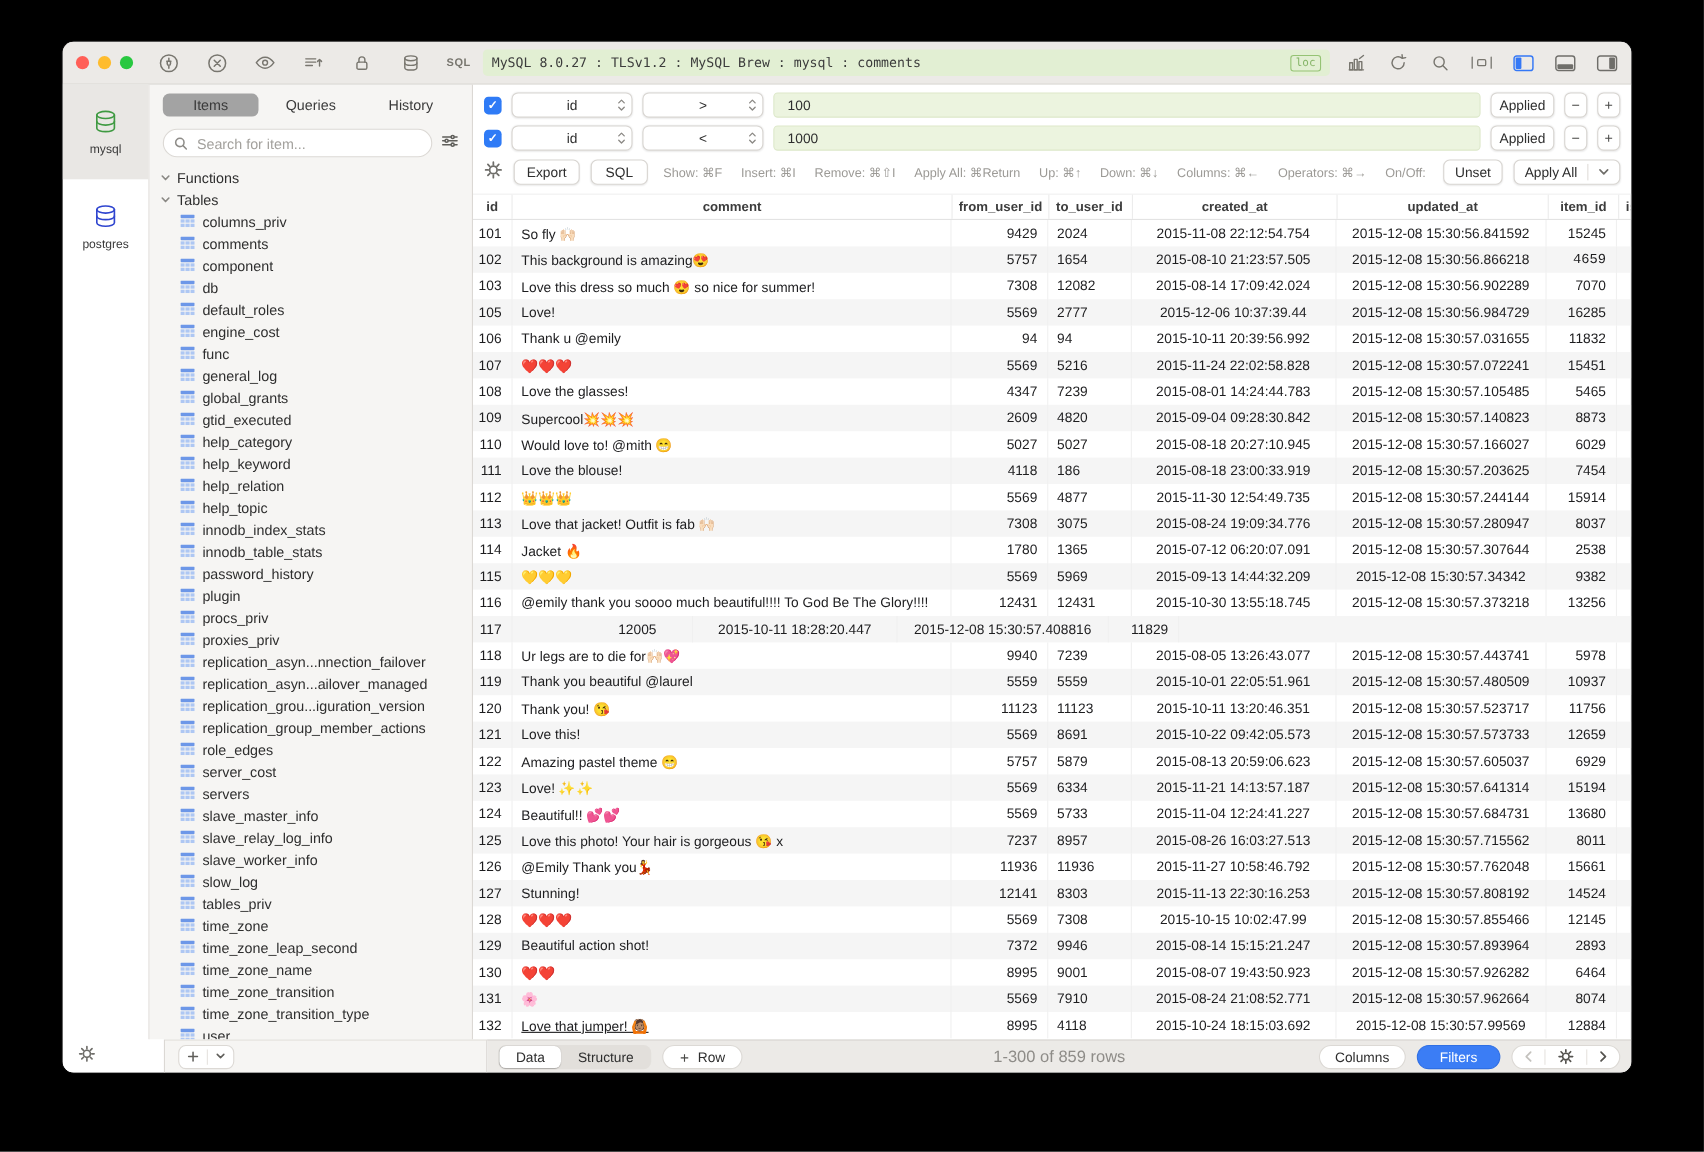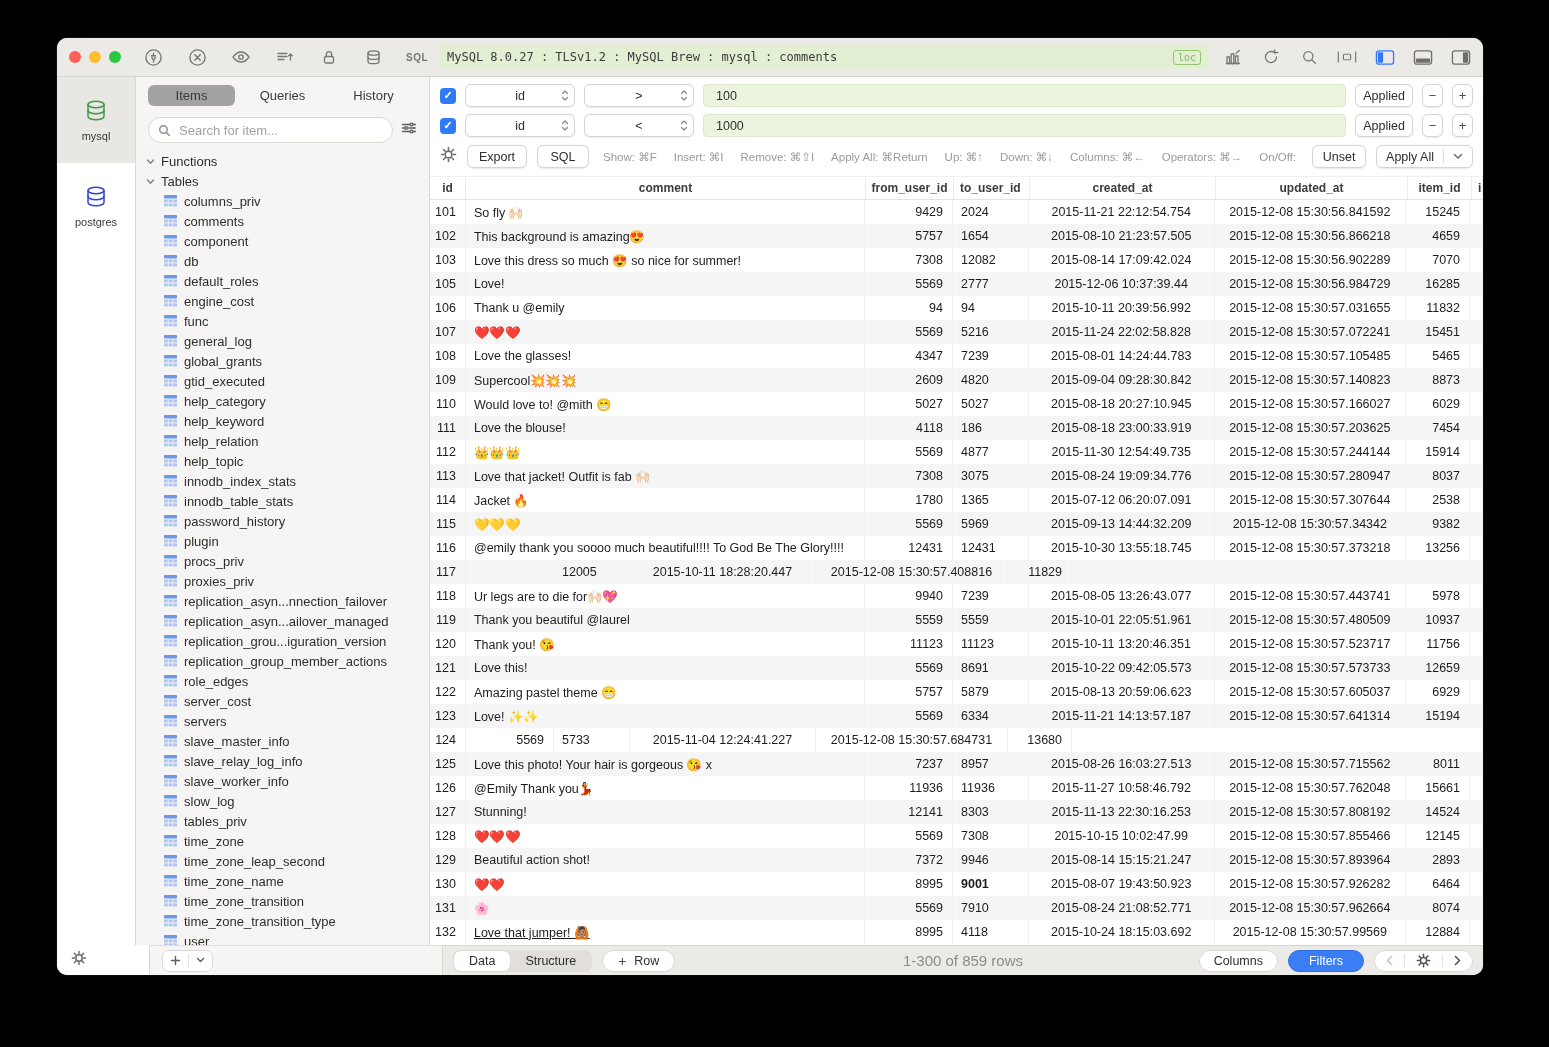--- a/index.html
+++ b/index.html
@@ -829,33 +829,33 @@
           <div class="th a-c" style="width: 192px;">updated_at</div>
           <div class="th a-c" style="width: 64px;">item_id</div>
           <div class="th a-l" style="flex: 1 1 0%; min-width: 0px; padding-left: 6px;">is_</div>
         </div>
       <div class="tbody" id="tbody">
           <div class="trow">
             <div class="td a-r" style="width: 36px;">101</div>
             <div class="td a-l" style="width: 400px;">So fly 🙌🏻</div>
             <div class="td a-r" style="width: 88px;">9429</div>
             <div class="td a-l" style="width: 76px;">2024</div>
-            <div class="td a-c" style="width: 186px;">2015-11-21 22:12:54.754</div>
+            <div class="td a-c" style="width: 186px;">2015-11-08 22:12:54.754</div>
             <div class="td a-c" style="width: 192px;">2015-12-08 15:30:56.841592</div>
             <div class="td a-r" style="width: 64px;">15245</div>
             <div class="td a-l" style="flex: 1 1 0%; min-width: 0px;"></div>
           </div>
           <div class="trow">
             <div class="td a-r" style="width: 36px;">102</div>
             <div class="td a-l" style="width: 400px;">This background is amazing😍</div>
             <div class="td a-r" style="width: 88px;">5757</div>
             <div class="td a-l" style="width: 76px;">1654</div>
             <div class="td a-c" style="width: 186px;">2015-08-10 21:23:57.505</div>
             <div class="td a-c" style="width: 192px;">2015-12-08 15:30:56.866218</div>
-            <div class="td a-r" style="width: 64px;">4659</div>
+            <div class="td a-r" style="width: 64px; font-family: Liberation Mono, monospace;">4659</div>
             <div class="td a-l" style="flex: 1 1 0%; min-width: 0px;"></div>
           </div>
           <div class="trow">
             <div class="td a-r" style="width: 36px;">103</div>
             <div class="td a-l" style="width: 400px;">Love this dress so much 😍 so nice for summer!</div>
             <div class="td a-r" style="width: 88px;">7308</div>
             <div class="td a-l" style="width: 76px;">12082</div>
             <div class="td a-c" style="width: 186px;">2015-08-14 17:09:42.024</div>
             <div class="td a-c" style="width: 192px;">2015-12-08 15:30:56.902289</div>
             <div class="td a-r" style="width: 64px;">7070</div>
@@ -1045,20 +1045,21 @@
             <div class="td a-l" style="width: 400px;">Love! ✨✨</div>
             <div class="td a-r" style="width: 88px;">5569</div>
             <div class="td a-l" style="width: 76px;">6334</div>
             <div class="td a-c" style="width: 186px;">2015-11-21 14:13:57.187</div>
             <div class="td a-c" style="width: 192px;">2015-12-08 15:30:57.641314</div>
             <div class="td a-r" style="width: 64px;">15194</div>
             <div class="td a-l" style="flex: 1 1 0%; min-width: 0px;"></div>
           </div>
           <div class="trow">
             <div class="td a-r" style="width: 36px;">124</div>
+            <div class="td a-l" style="width: 400px;">Beautiful!! 💕💕</div>
             <div class="td a-r" style="width: 88px;">5569</div>
             <div class="td a-l" style="width: 76px;">5733</div>
             <div class="td a-c" style="width: 186px;">2015-11-04 12:24:41.227</div>
             <div class="td a-c" style="width: 192px;">2015-12-08 15:30:57.684731</div>
             <div class="td a-r" style="width: 64px;">13680</div>
             <div class="td a-l" style="flex: 1 1 0%; min-width: 0px;"></div>
           </div>
           <div class="trow">
             <div class="td a-r" style="width: 36px;">125</div>
             <div class="td a-l" style="width: 400px;">Love this photo! Your hair is gorgeous 😘 x</div>
@@ -1106,21 +1107,21 @@
             <div class="td a-l" style="width: 76px;">9946</div>
             <div class="td a-c" style="width: 186px;">2015-08-14 15:15:21.247</div>
             <div class="td a-c" style="width: 192px;">2015-12-08 15:30:57.893964</div>
             <div class="td a-r" style="width: 64px;">2893</div>
             <div class="td a-l" style="flex: 1 1 0%; min-width: 0px;"></div>
           </div>
           <div class="trow">
             <div class="td a-r" style="width: 36px;">130</div>
             <div class="td a-l" style="width: 400px;">❤️❤️</div>
             <div class="td a-r" style="width: 88px;">8995</div>
-            <div class="td a-l" style="width: 76px; font-weight: bold;">9001</div>
+            <div class="td a-l" style="width: 76px;">9001</div>
             <div class="td a-c" style="width: 186px;">2015-08-07 19:43:50.923</div>
             <div class="td a-c" style="width: 192px;">2015-12-08 15:30:57.926282</div>
             <div class="td a-r" style="width: 64px;">6464</div>
             <div class="td a-l" style="flex: 1 1 0%; min-width: 0px;"></div>
           </div>
           <div class="trow">
             <div class="td a-r" style="width: 36px;">131</div>
             <div class="td a-l" style="width: 400px;">🌸</div>
             <div class="td a-r" style="width: 88px;">5569</div>
             <div class="td a-l" style="width: 76px;">7910</div>

